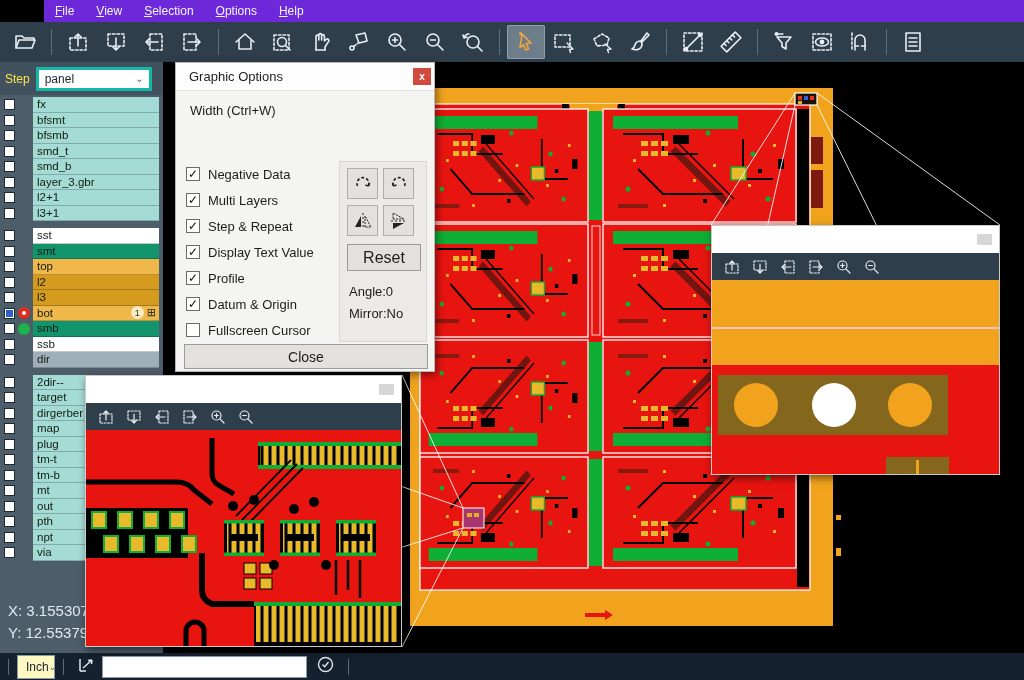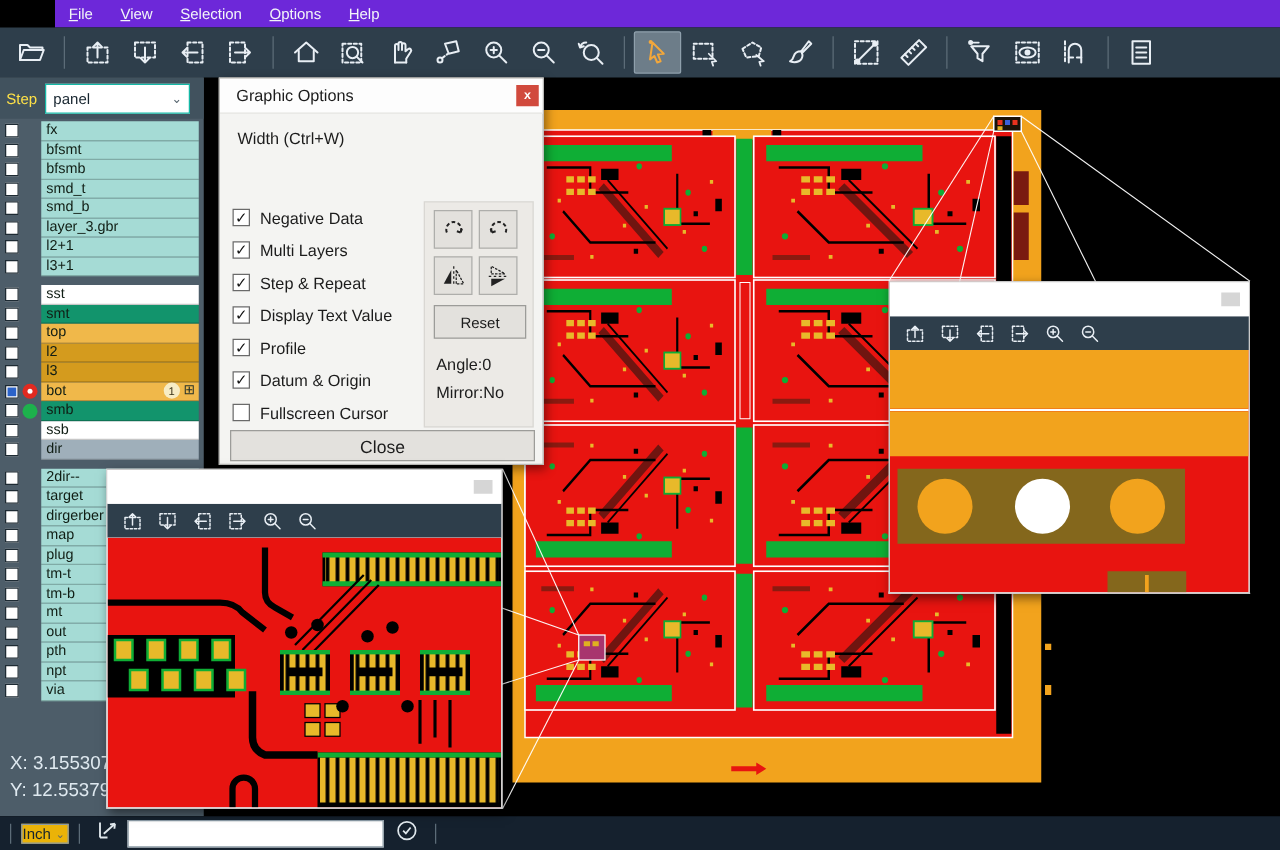--- a/index.html
+++ b/index.html
@@ -21,21 +21,21 @@
   .tb-btn { width:38px; height:34px; display:flex; align-items:center;
     justify-content:center; flex:none; border-radius:2px; }
   .tb-btn.active { background:#6d7d89; box-shadow:inset 0 0 0 1px #8fa0ac; }
   .tb-btn svg { display:block; }
 
   
   #sidebar { position:absolute; left:0; top:62px; width:163px; height:591px;
     background:#4d5d69; z-index:10; }
   #step-row { height:33px; display:flex; align-items:center; background:#41525e; }
   #step-label { color:#fde047; font-size:12px; margin:0 6px 0 5px; }
-  #step-combo { width:116px; height:24px; background:#fff; border:1px solid #14b8a6;
+  #step-combo { width:116px; height:24px; background:#fff; border:3px solid #14b8a6;
     display:flex; align-items:center; font-size:12px; color:#16242e; padding-left:6px; }
   #step-combo .chev { margin-left:auto; margin-right:5px; color:#55646e; font-size:10px; }
   #layer-rows { margin-top:2px; }
   .layer-row { height:15.5px; display:flex; align-items:center; position:relative; }
   .row-gap { height:7px; }
   .l-check { width:11px; height:11px; background:#fff; border:1px solid #1d2a33;
     margin-left:4px; flex:none; position:relative; }
   .l-check.blue::after { content:""; position:absolute; left:1px; top:1px; right:1px;
     bottom:1px; background:#2b63c9; }
   .l-ind { width:12px; height:12px; border-radius:50%; position:absolute; left:18px; top:1.5px; }
@@ -82,21 +82,21 @@
   #check-col { position:absolute; left:10px; top:98px; }
   .chk-row { display:flex; align-items:center; height:26px; }
   .chk-box { width:14px; height:14px; background:#fff; border:1px solid #6a6a6a;
     margin-right:8px; font-size:12px; line-height:13px; text-align:center; color:#111; }
   #xform-panel { position:absolute; left:163px; top:98px; width:88px; height:181px;
     background:#eceae6; border:1px solid #d9d7d3; }
   .xf-btn { position:absolute; width:31px; height:31px; background:#e3e1dd;
     border:1px solid #aeaeab; display:flex; align-items:center; justify-content:center; }
   #reset-btn { position:absolute; left:7px; top:82px; width:74px; height:27px;
     background:#e3e1dd; border:1px solid #9c9c99; display:flex; align-items:center;
-    justify-content:center; font-size:12px; }
+    justify-content:center; font-size:16px; }
   #angle-text { position:absolute; left:9px; top:122px; }
   #mirror-text { position:absolute; left:9px; top:144px; }
   #close-btn { position:absolute; left:8px; top:281px; width:244px; height:25px;
     background:#e3e1dd; border:1px solid #9c9c99; display:flex; align-items:center;
     justify-content:center; font-size:14px; }
 
   
   .popup { position:absolute; background:#fff; border:1px solid #c9c9c9;
     box-shadow:2px 3px 8px rgba(0,0,0,.5); }
   #popup1 { left:85px; top:375px; width:317px; height:272px; z-index:30; }
@@ -105,22 +105,22 @@
   .pp-btn { position:absolute; right:7px; top:8px; width:15px; height:11px; background:#d6d6d6; }
   .pp-toolbar { height:27px; background:#2e3e4b; display:flex; align-items:center;
     padding-left:6px; }
   .pp-toolbar .tb-btn { width:28px; height:24px; }
   .pp-content { position:relative; overflow:hidden; }
 
   
   #statusbar { position:absolute; left:0; top:653px; width:1024px; height:27px;
     background:#15212e; display:flex; align-items:center; z-index:10; }
   .sb-sep { width:1px; height:16px; background:#5c6c78; margin:0 8px; flex:none; }
-  #unit-combo { width:38px; height:16px; background:#eab308; border:1px solid #8a9aa5;
-    display:flex; align-items:center; font-size:12px; color:#16242e; padding-left:0; }
+  #unit-combo { width:38px; height:24px; background:#fef9c3; border:1px solid #8a9aa5;
+    display:flex; align-items:center; font-size:12px; color:#16242e; padding-left:8px; }
   #unit-combo .chev { margin-left:auto; margin-right:2px; color:#55646e; font-size:9px; }
   #angle-icon { margin:0 6px; }
   #cmd-input { width:205px; height:22px; background:#fff; border:1px solid #8a9aa5;
     font-size:12px; padding:0 5px; font-family:"Liberation Sans", sans-serif; }
   #refresh-icon { margin:0 6px 0 10px; }
   #sel-info { color:#f2a73b; font-size:13.5px; white-space:nowrap; }
 </style>
 </head>
 <body>
 

